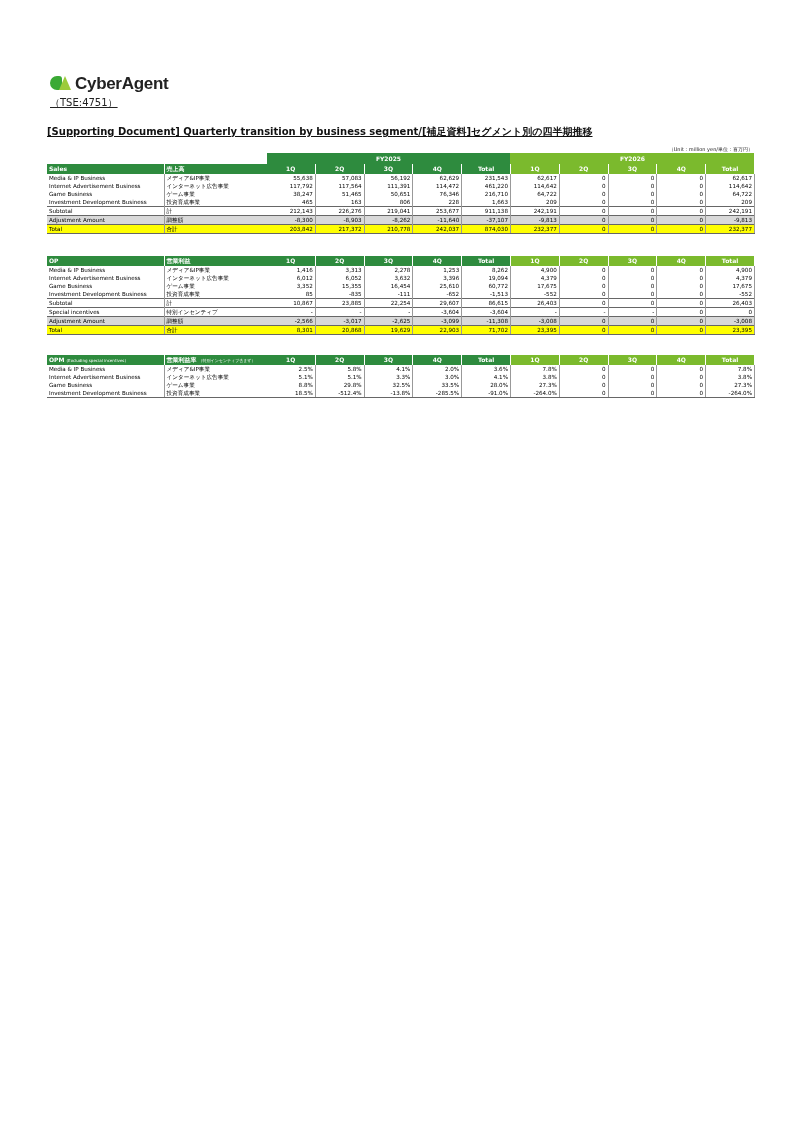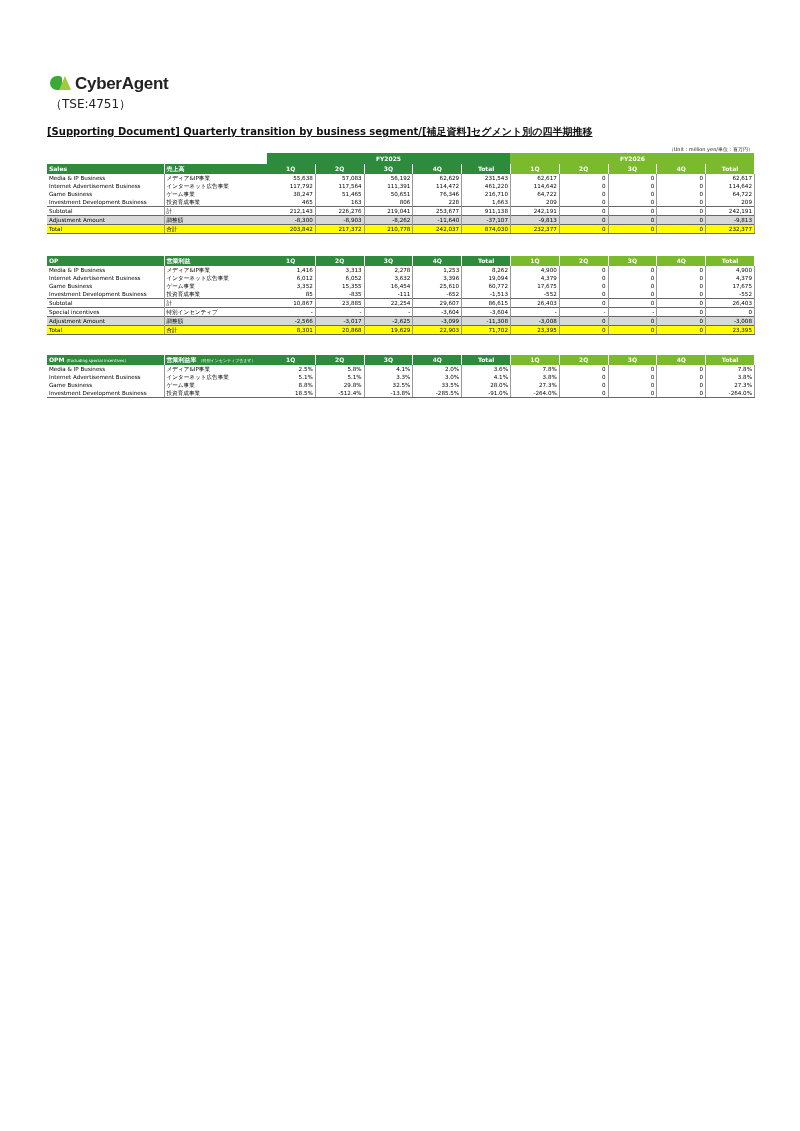--- a/index.html
+++ b/index.html
@@ -2,21 +2,21 @@
 <html><head>
 <meta charset="utf-8">
 <style>
   html,body{margin:0;padding:0;background:#fff;}
   body{width:800px;height:1131px;position:relative;font-family:"DejaVu Sans",sans-serif;color:#000;}
   .logo{position:absolute;left:50px;top:74px;display:flex;align-items:center;}
   .logo-mark{width:22px;height:16px;position:relative;margin-right:3px;}
   .logo-mark .c1{position:absolute;left:0;top:0;width:12px;height:14px;background:#3aa935;border-radius:7px 3px 3px 7px;}
   .logo-mark .c2{position:absolute;left:9px;top:0;width:12px;height:14px;background:#9ccb3b;clip-path:polygon(50% 0,100% 100%,0 100%);}
   .logo-text{font-family:"Liberation Sans",sans-serif;font-weight:bold;font-size:17px;letter-spacing:-0.3px;color:#222;}
-  .ticker{position:absolute;left:50px;top:96px;font-size:12px;color:#222;}
+  .ticker{position:absolute;left:50px;top:96px;font-size:10px;color:#222;text-decoration:underline;}
   .doc-title{position:absolute;left:47px;top:125px;font-size:10px;font-weight:bold;text-decoration:underline;color:#111;white-space:nowrap;}
   .unit{position:absolute;left:640px;top:146px;font-size:5px;color:#222;width:113px;text-align:right;white-space:nowrap;}
   table{border-collapse:collapse;position:absolute;left:47px;table-layout:fixed;font-size:5.6px;}
   td{height:8px;padding:0 2px;line-height:8px;white-space:nowrap;overflow:hidden;}
   td.num{text-align:right;border-right:1px solid #999;}
   td.en{width:112px;}
   td.jp{width:98px;border-left:1px solid #999;}
   col.c-en{width:117px;} col.c-jp{width:102px;} col.c-n{width:48.8px;}
   .fyrow td{height:11px;color:#fff;font-weight:bold;text-align:center;font-size:6px;}
   .fy25{background:#2e8b3e;} .fy26{background:#7bba2d;}

